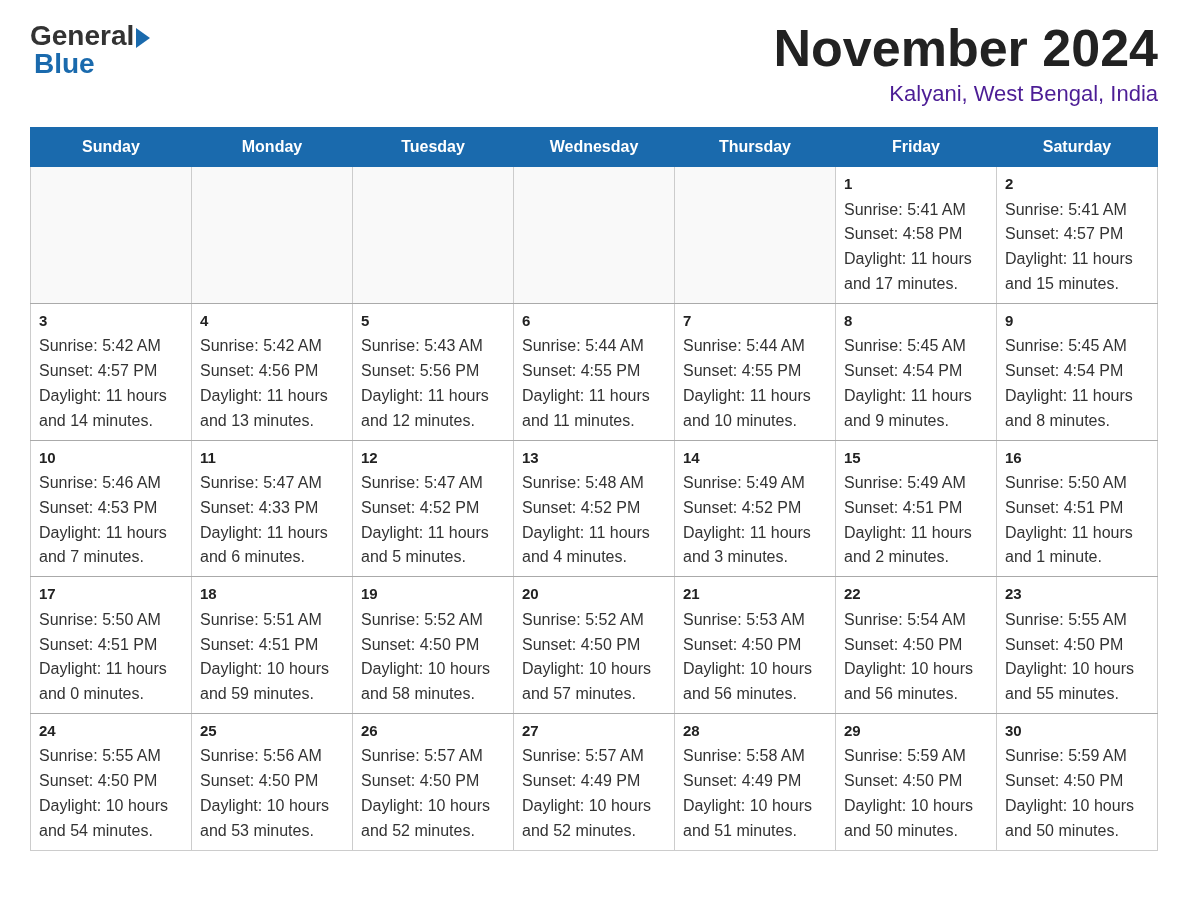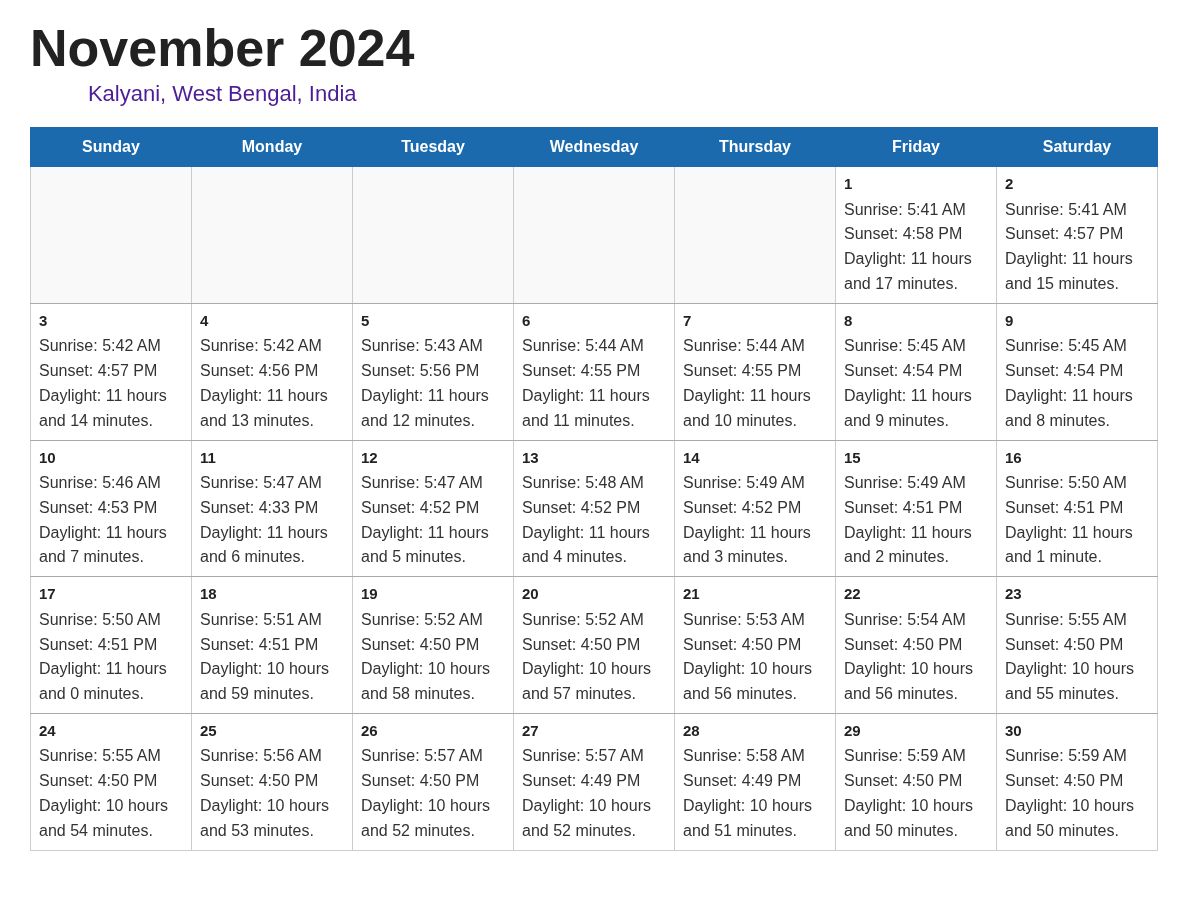--- a/index.html
+++ b/index.html
@@ -43,21 +43,21 @@
       border-bottom: 10px solid transparent;
       margin-left: 2px;
       margin-top: 4px;
     }
     .logo-line2 {
       display: flex;
       align-items: center;
       padding-left: 2px;
     }
     .title-section {
-      text-align: center;
+      text-align: right;
     }
     .month-title {
       font-size: 52px;
       font-weight: bold;
       color: #222;
       line-height: 1.1;
     }
     .location {
       font-size: 22px;
       color: #4c1d95;
@@ -102,20 +102,29 @@
       background: #f9f9f9;
     }
     tr:not(:last-child) td {
       border-bottom: 1px solid #aaa;
     }
   </style>
 </head>
 <body>
 
 <div class="header">
+  <div class="logo">
+    <div class="logo-top">
+      <span class="logo-text-general">General</span>
+      <div class="logo-arrow"></div>
+    </div>
+    <div class="logo-line2">
+      <span class="logo-text-blue">Blue</span>
+    </div>
+  </div>
   <div class="title-section">
     <div class="month-title">November 2024</div>
     <div class="location">Kalyani, West Bengal, India</div>
   </div>
 </div>
 
 <table class="calendar">
   <thead>
     <tr>
       <th>Sunday</th>

